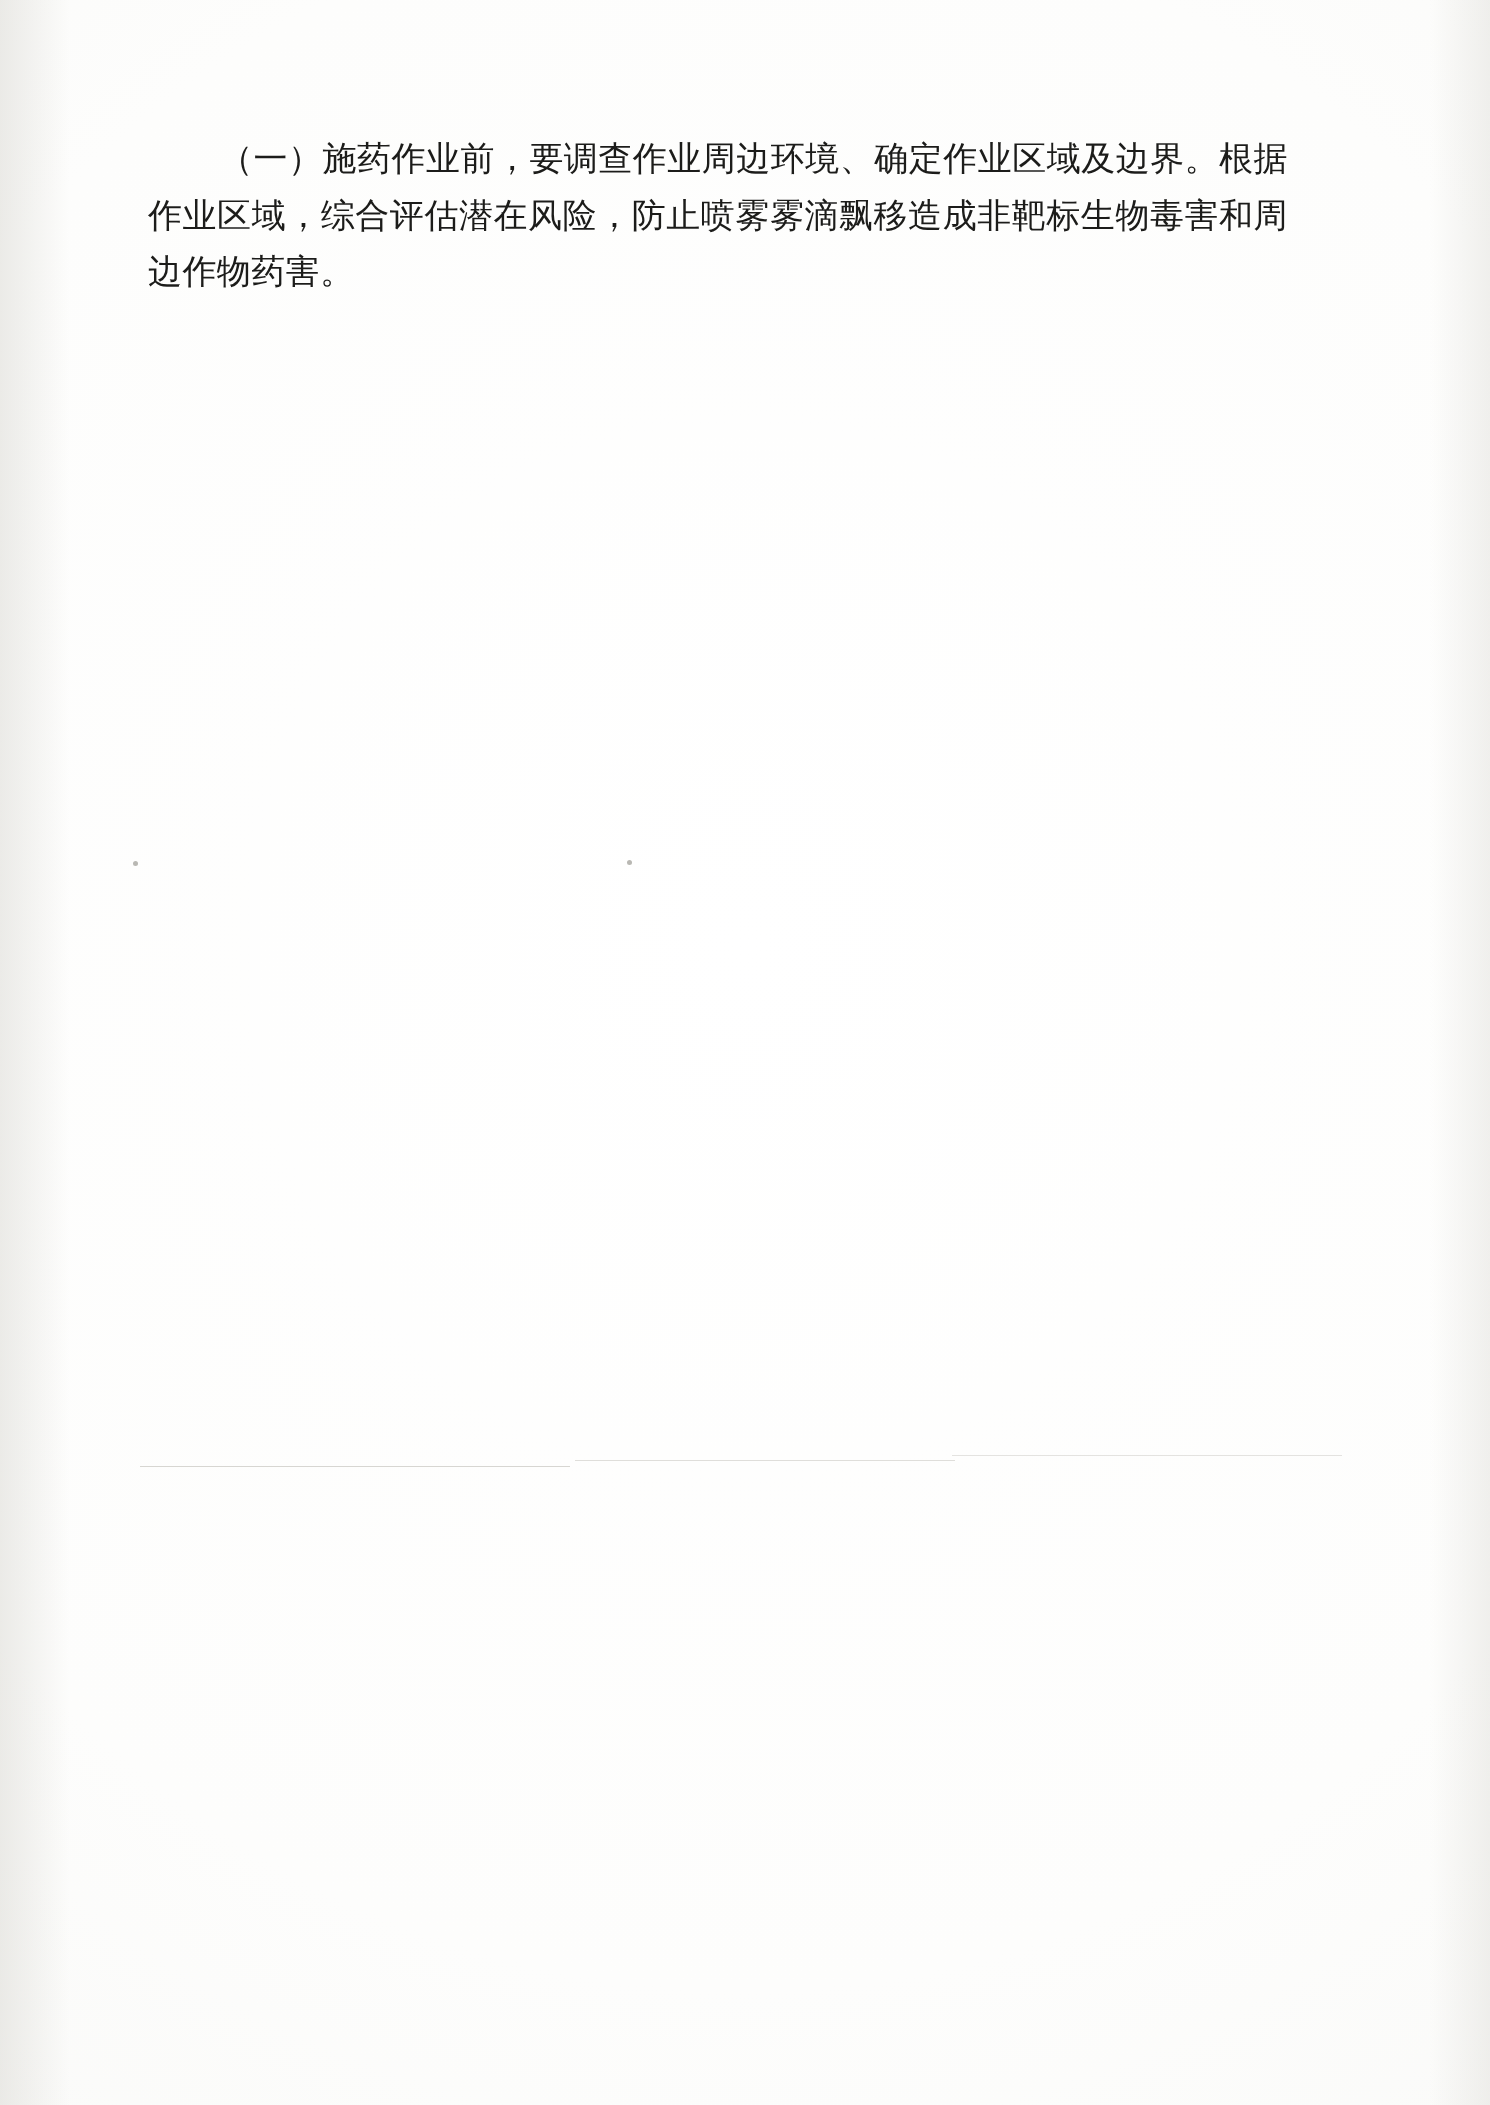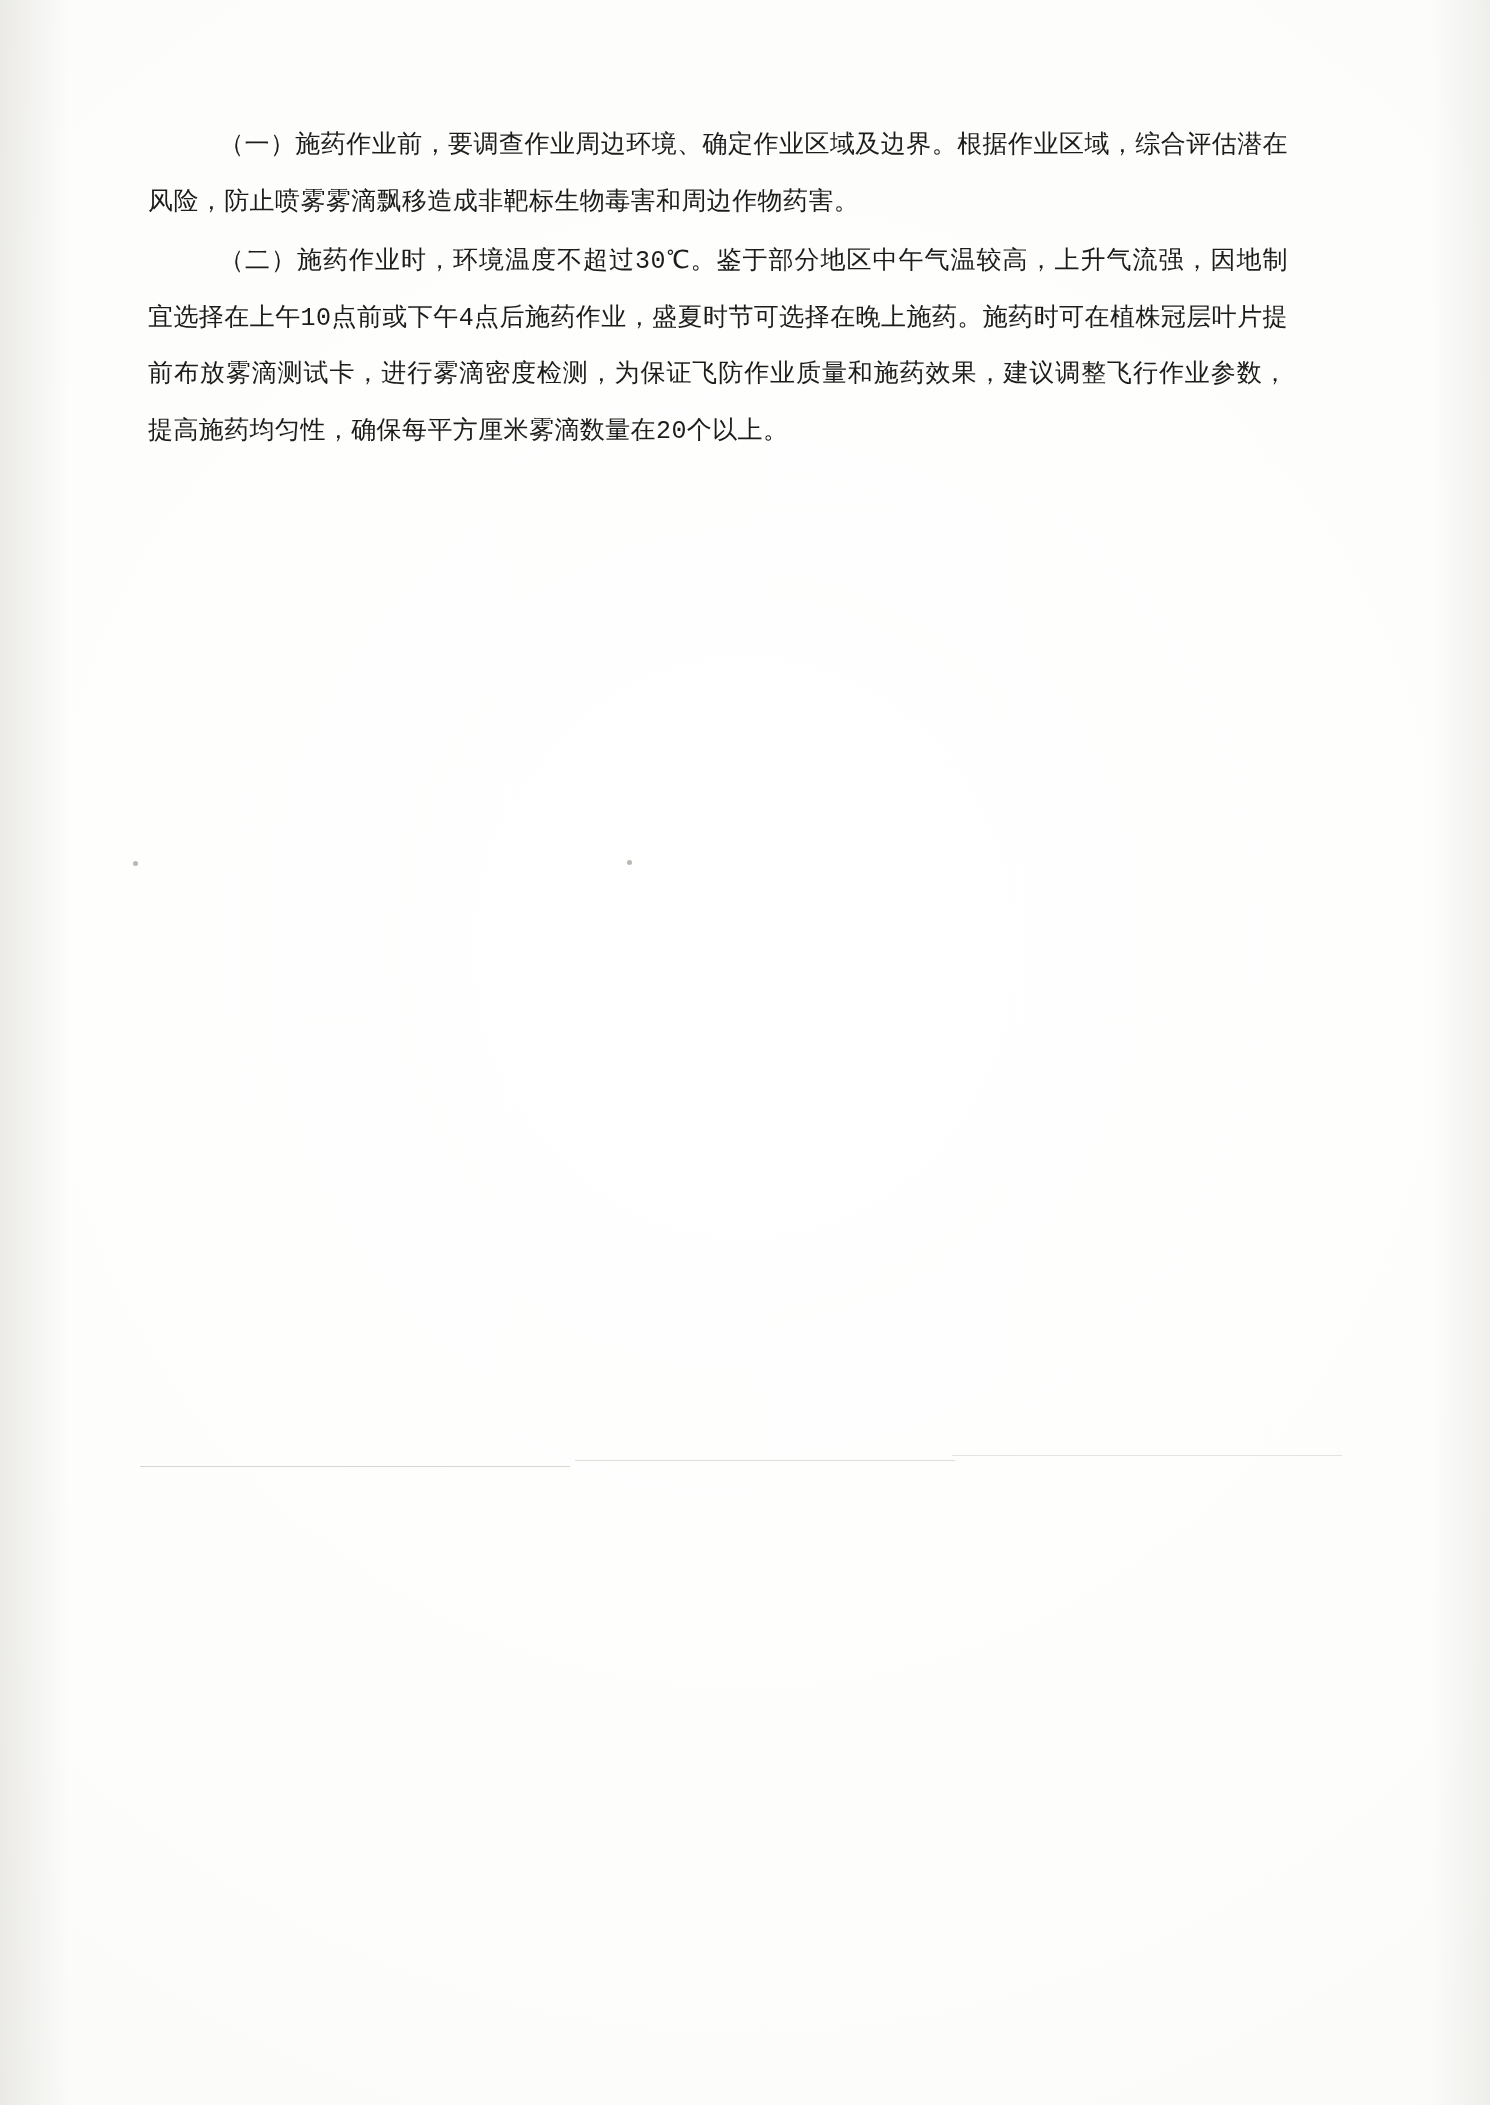--- a/index.html
+++ b/index.html
@@ -42,30 +42,29 @@
   }
 
   #content {
     position: absolute;
     left: 148px;
     top: 118px;
     width: 1140px;
   }
 
   .para {
-    font-size: 25px;
+    font-size: 34px;
     line-height: 56.5px;
     color: #1c1c1a;
     text-align: justify;
     text-justify: inter-ideograph;
-    margin: 0 0 3px 0;
+    margin: 12px 0 3px 0;
     text-indent: 71px;
     letter-spacing: 0.4px;
     word-break: break-all;
-    font-family: Liberation Mono, monospace;
   }
 
   
   #content { filter: saturate(0.9); }
 
   
   .foot-line {
     position: absolute;
     height: 1px;
     background: #c9c8c3;
@@ -76,21 +75,20 @@
     border-radius: 50%;
   }
 </style>
 </head>
 <body>
 
 <div id="page">
 
   <div id="content">
     <p class="para">（一）施药作业前，要调查作业周边环境、确定作业区域及边界。根据作业区域，综合评估潜在风险，防止喷雾雾滴飘移造成非靶标生物毒害和周边作物药害。</p>
-    <p class="para">（二）施药作业时，环境温度不超过30℃。鉴于部分地区中午气温较高，上升气流强，因地制宜选择在上午10点前或下午4点后施药作业，盛夏时节可选择在晚上施药。施药时可在植株冠层叶片提前布放雾滴测试卡，进行雾滴密度检测，为保证飞防作业质量和施药效果，建议调整飞行作业参数，提高施药均匀性，确保每平方厘米雾滴数量在20个以上。</p>
   </div>
 
   <div class="speck" style="left:133px; top:861px; width:5px; height:5px;"></div>
   <div class="speck" style="left:627px; top:860px; width:5px; height:5px;"></div>
   <div class="foot-line" style="left:140px; top:1466px; width:430px; opacity:0.75;"></div>
   <div class="foot-line" style="left:575px; top:1460px; width:380px; opacity:0.6;"></div>
   <div class="foot-line" style="left:952px; top:1455px; width:390px; opacity:0.5;"></div>
 
 </div>
 

